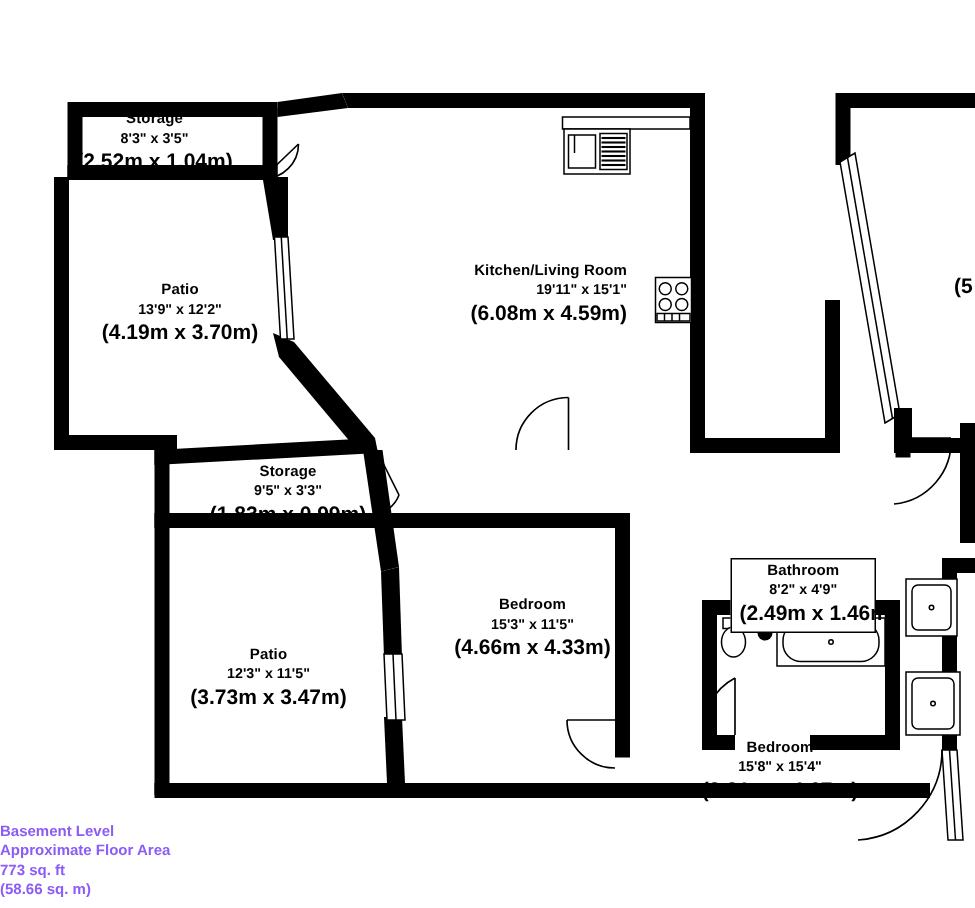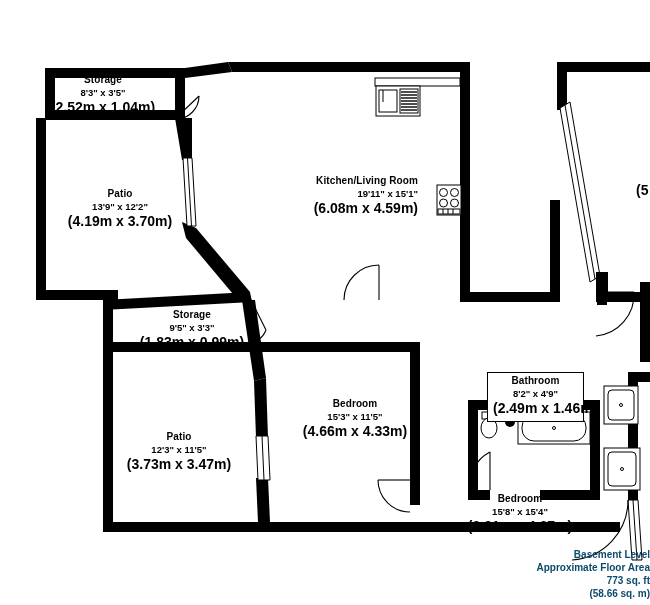--- a/index.html
+++ b/index.html
@@ -53,22 +53,22 @@
   .boxed {
     border: 1px solid #000000;
     background: #ffffff;
     padding: 2px 5px 3px 5px;
   }
   #area-summary {
     position: absolute;
     left: 0;
     right: 0;
     top: 548px;
-    text-align: right;
-    color: #0c4a6e;
+    text-align: left;
+    color: #8b5cf6;
     line-height: 1.3;
   }
   #area-summary span {
     display: block;
     font-size: 10px;
     font-weight: bold;
   }
 </style>
 </head>
 <body>

